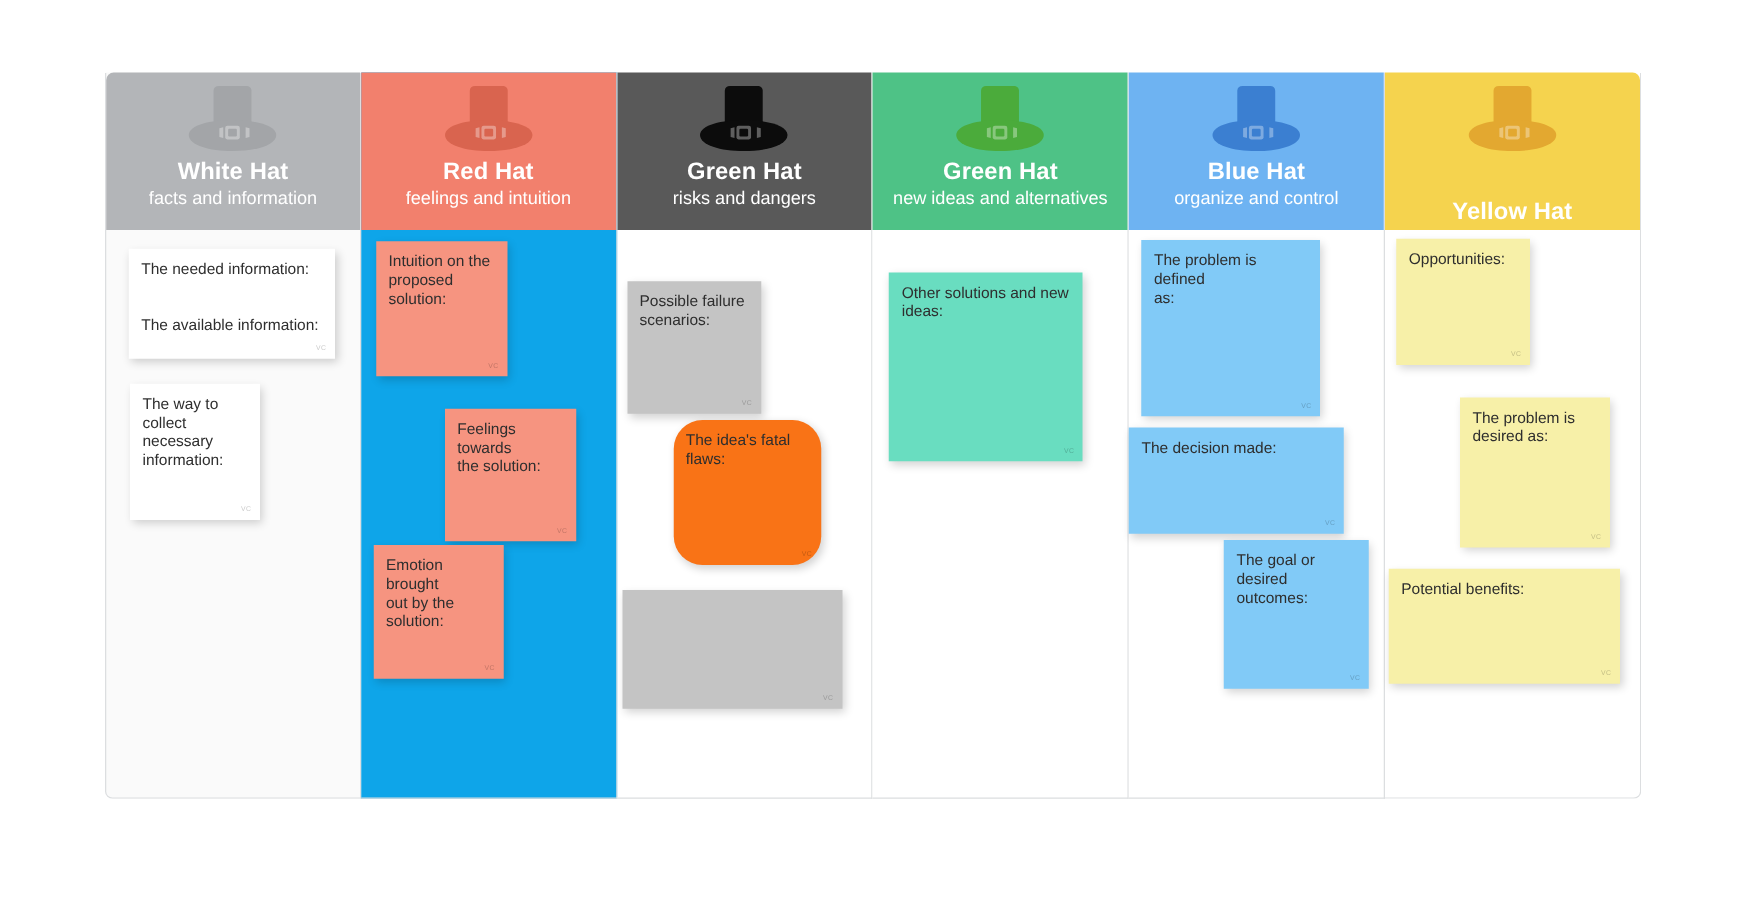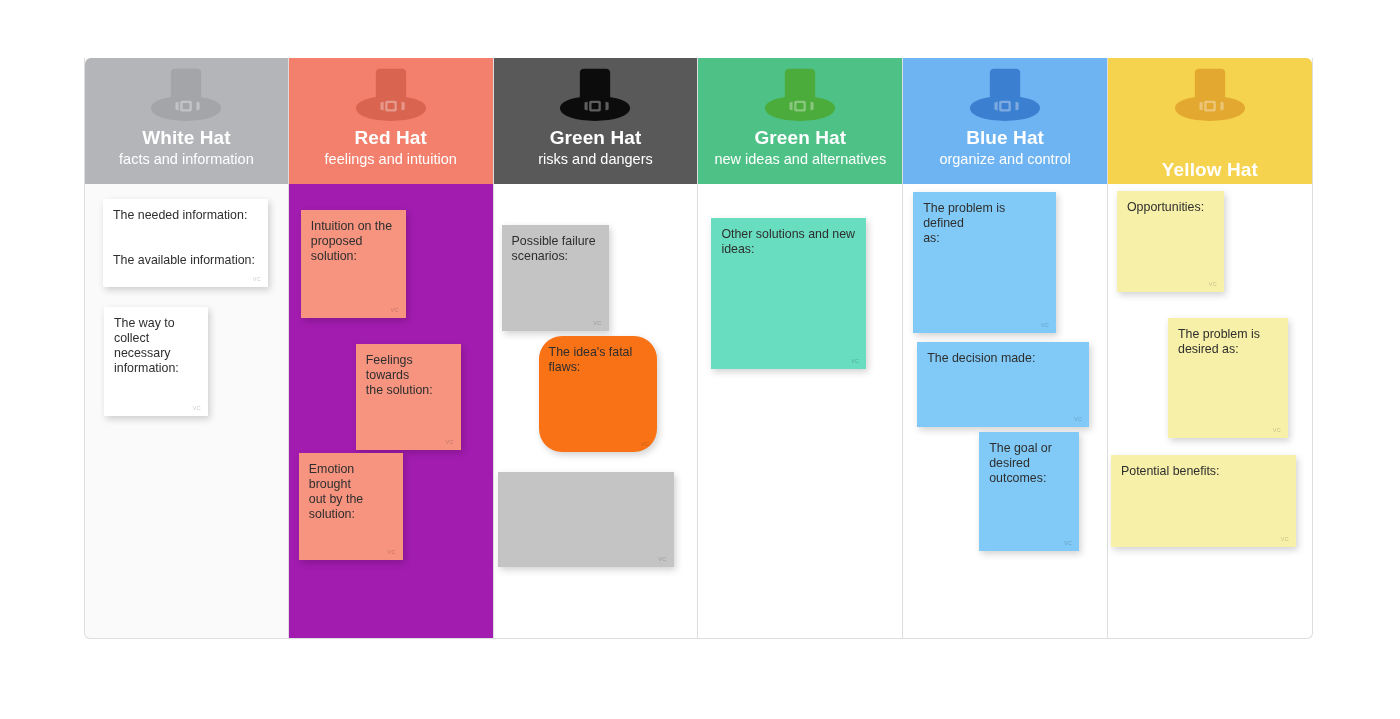--- a/index.html
+++ b/index.html
@@ -128,21 +128,21 @@
           <div class="note-initials">VC</div>
         </div>
         <div class="note" style="left: 19px; top: 123px; width: 104px; height: 109px; background: rgb(255, 255, 255);">
           <div class="note-text">The way to
 collect necessary
 information:</div>
           <div class="note-initials">VC</div>
         </div>
       </div>
     </div>
-    <div class="column" style="background: #a21caf; gap: 17px;">
+    <div class="column" style="background: #0ea5e9;">
       <div class="col-header" style="background: rgb(242, 128, 109);">
         <div>
           <svg class="hat-icon" viewBox="0 0 100 72" xmlns="http://www.w3.org/2000/svg">
             <path fill="#d9644f" d="M30.5 6 C30.5 2.8 32.6 1 36 1 L64 1 C67.4 1 69.5 2.8 69.5 6 L69.5 40 L30.5 40 Z"></path>
             <path fill="#d9644f" d="M50 36 C72 36 95 41 95 51.5 C95 62 74 68 50 68 C26 68 5 62 5 51.5 C5 41 28 36 50 36 Z"></path>
             <rect x="42.5" y="42" width="15" height="14" rx="2.2" fill="rgba(255,255,255,0.34)"></rect>
             <rect x="45.5" y="45" width="9" height="8" rx="1.2" fill="#d9644f"></rect>
             <path d="M36.5 44.5 L40.5 43.5 L40.5 54.5 L36.5 53.5 Z" fill="rgba(255,255,255,0.34)"></path>
             <path d="M63.5 43.5 L67.5 44.5 L67.5 53.5 L63.5 54.5 Z" fill="rgba(255,255,255,0.34)"></path>
           </svg>
@@ -237,25 +237,25 @@
         </div>
         <div class="col-title">Blue Hat</div>
         <div class="col-sub">organize and control</div>
       </div>
       <div class="col-body">
         <div class="note" style="left: 10px; top: 8px; width: 143px; height: 141px; background: rgb(129, 202, 247);">
           <div class="note-text">The problem is defined
 as:</div>
           <div class="note-initials">VC</div>
         </div>
-        <div class="note" style="left: 14px; top: 158px; width: 172px; height: 85px; background: rgb(129, 202, 247);">
+        <div class="note" style="left: 0; top: 158px; width: 172px; height: 85px; background: rgb(129, 202, 247);">
           <div class="note-text">The decision made:</div>
           <div class="note-initials">VC</div>
         </div>
-        <div class="note" style="left: 76px; top: 248px; width: 100px; height: 119px; background: rgb(129, 202, 247);">
+        <div class="note" style="left: 76px; top: 248px; width: 116px; height: 119px; background: rgb(129, 202, 247);">
           <div class="note-text">The goal or desired
 outcomes:</div>
           <div class="note-initials">VC</div>
         </div>
       </div>
     </div>
     <div class="column" style="background: rgb(255, 255, 255);">
       <div class="col-header" style="background: rgb(245, 211, 78); gap: 32px;">
         <div>
           <svg class="hat-icon" viewBox="0 0 100 72" xmlns="http://www.w3.org/2000/svg">

